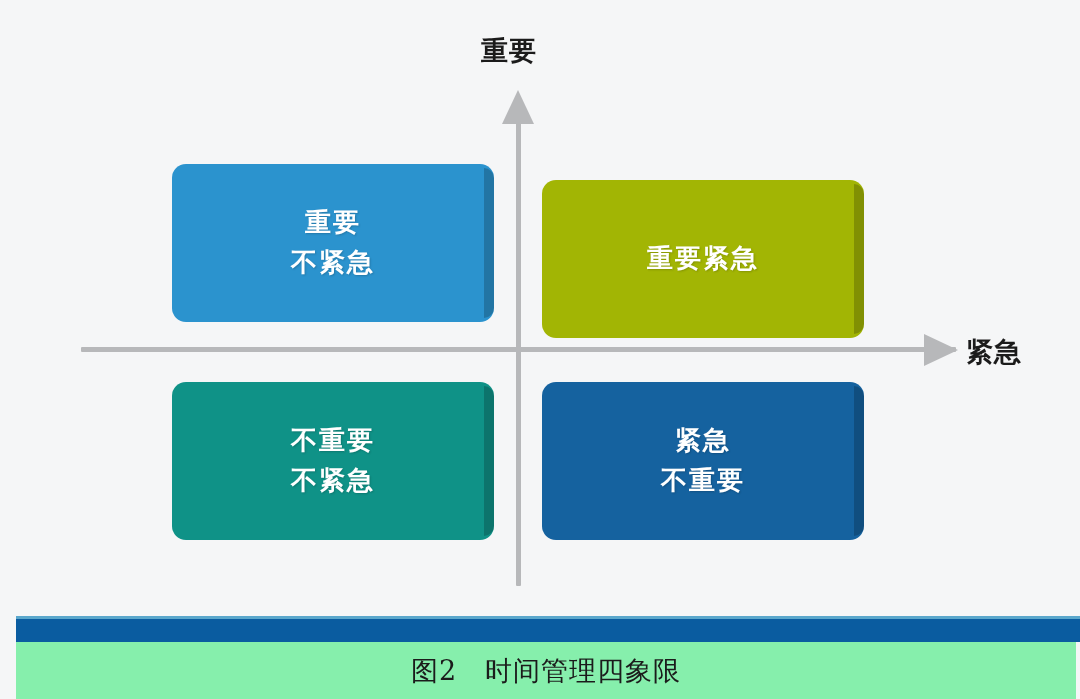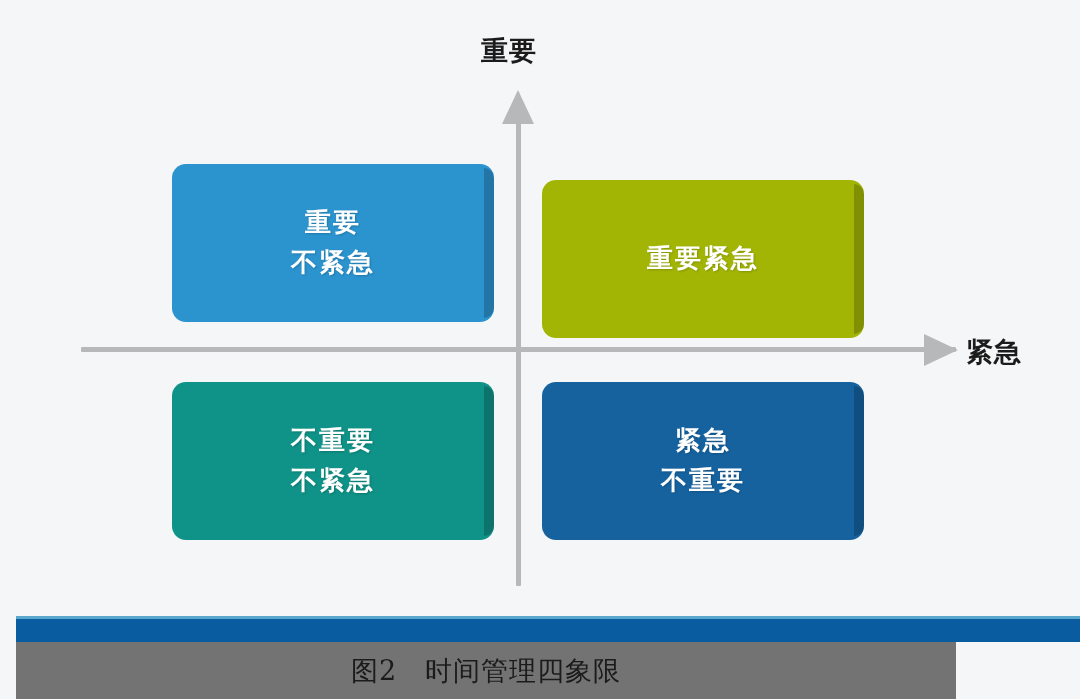--- a/index.html
+++ b/index.html
@@ -150,23 +150,23 @@
     top: 3px;
     width: 100%;
     height: 23px;
   }
 
   
   .caption-area {
     position: absolute;
     left: 0;
     top: 642px;
-    width: 940px;
+    width: 1060px;
     height: 57px;
-    background: #737373;
+    background: #86efac;
     display: flex;
     align-items: center;
     justify-content: center;
   }
   .caption {
     font-size: 27px;
     color: #1b1b1b;
     letter-spacing: 1px;
     white-space: pre;
     font-family: "DejaVu Serif", "Liberation Serif", serif;

